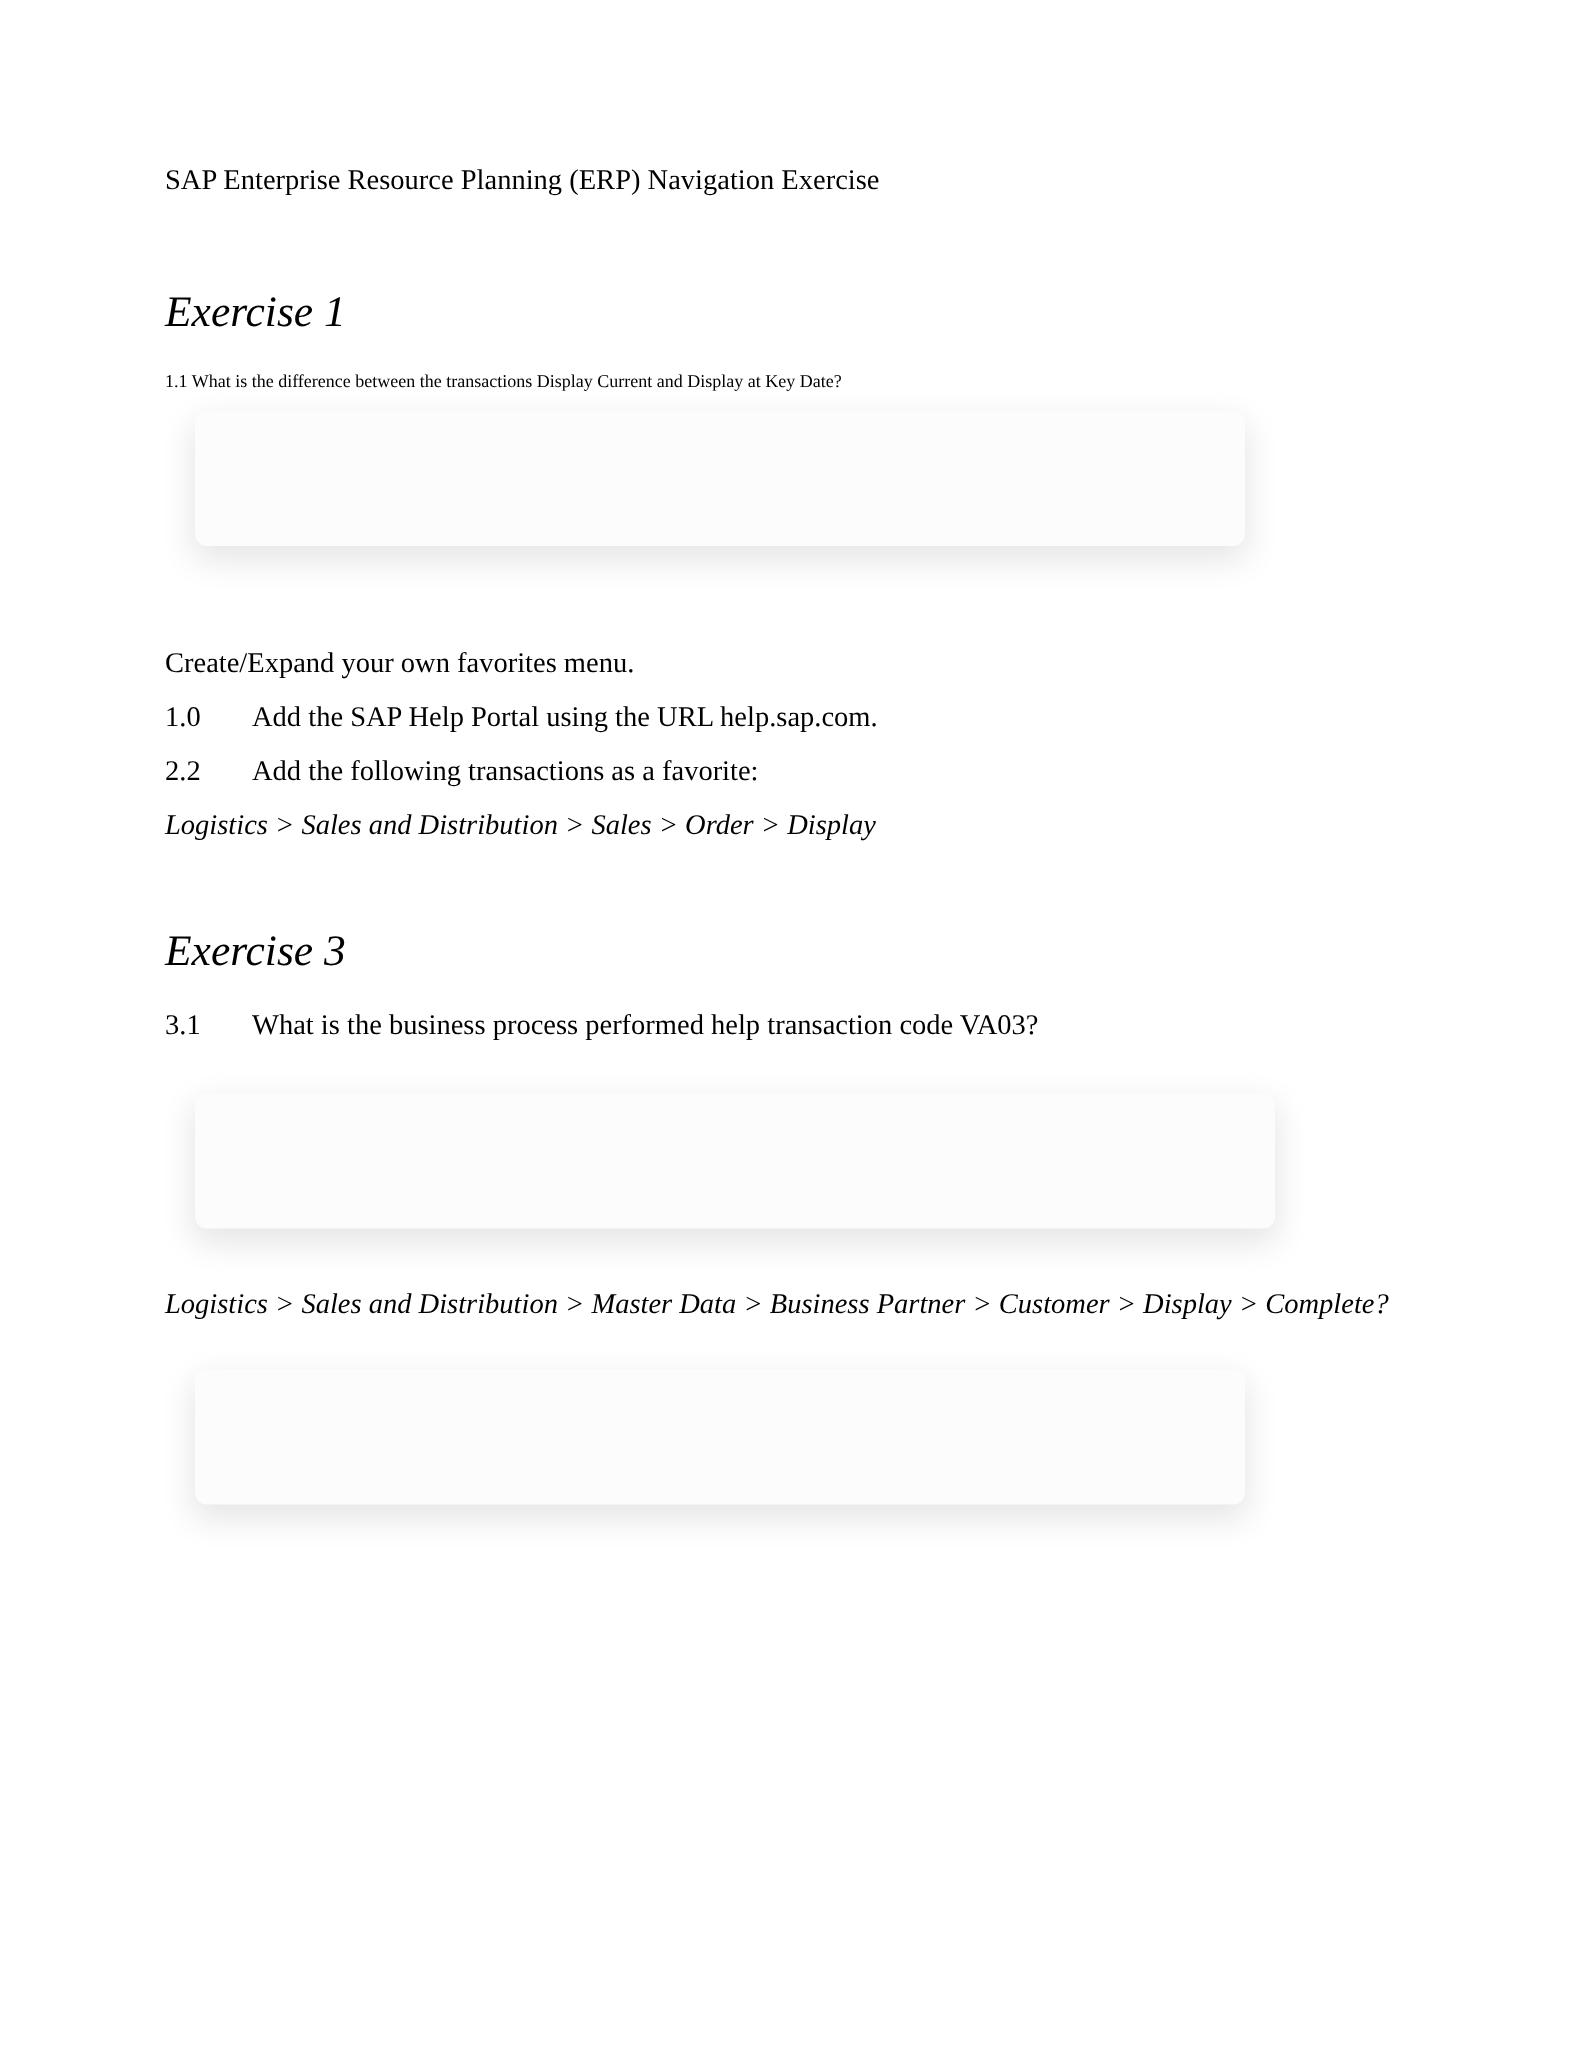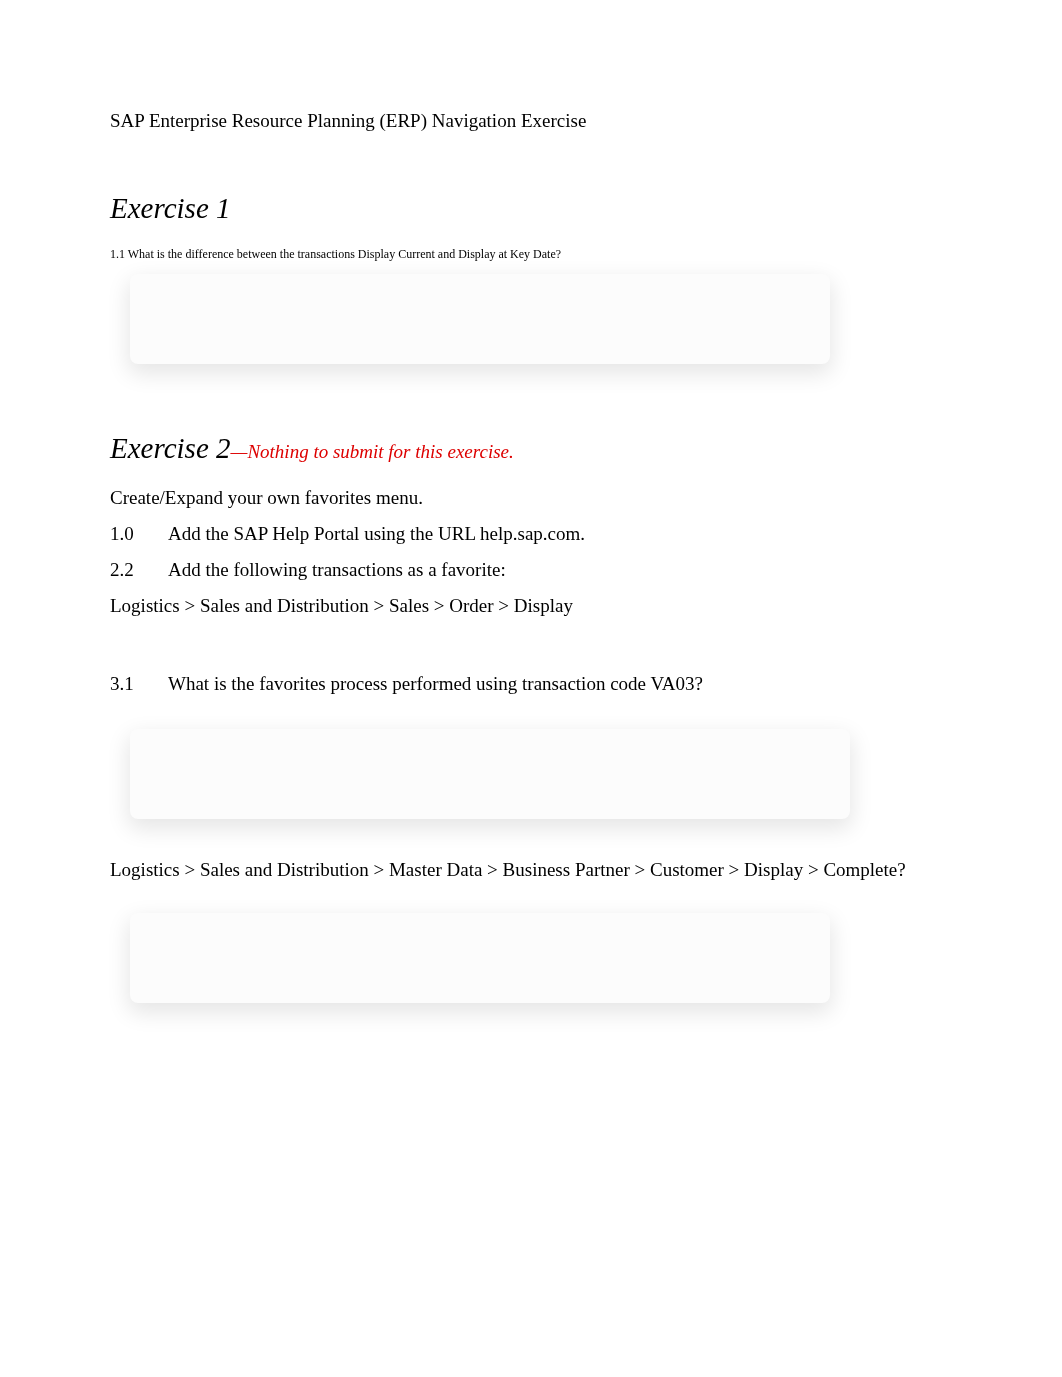--- a/index.html
+++ b/index.html
@@ -57,57 +57,56 @@
     .li-line {
       font-size: 19px;
       margin-bottom: 14px;
     }
     .num {
       display: inline-block;
       width: 58px;
     }
     .path {
       font-size: 19px;
+      font-style: italic;
     }
   </style>
 </head>
 <body>
 
 <div class="doc-title">SAP Enterprise Resource Planning (ERP) Navigation Exercise</div>
 
 <div>
   <h2 class="exercise-heading">Exercise 1</h2>
   <div class="question">
     <span>1.1</span>
     <span>What is the difference between the transactions Display Current and Display at Key Date?</span>
   </div>
   <div class="answer-box"></div>
 </div>
 
 <div class="section-gap-lg"></div>
 
 <div>
-  <h2 class="exercise-heading">
-    <span>Exercise 2</span><span class="note">—Nothing to submit for this exercise.</span>
-  </h2>
   <div class="li-line">Create/Expand your own favorites menu.</div>
   <div class="li-line">
     <span class="num">1.0</span><span>Add the SAP Help Portal using the URL help.sap.com.</span>
   </div>
   <div class="li-line">
     <span class="num">2.2</span><span>Add the following transactions as a favorite:</span>
   </div>
   <div class="path">Logistics &gt; Sales and Distribution &gt; Sales &gt; Order &gt; Display</div>
 </div>
 
 <div class="section-gap-md"></div>
 
 <div>
+  <h2 class="exercise-heading">Exercise 3</h2>
   <div class="li-line">
-    <span class="num">3.1</span><span>What is the favorites process performed using transaction code VA03?</span>
+    <span class="num">3.1</span><span>What is the business process performed help transaction code VA03?</span>
   </div>
   <div style="height:10px;"></div>
   <div class="answer-box wide"></div>
 
   <div class="section-gap-sm"></div>
 
   <div class="path"> Logistics &gt; Sales and Distribution &gt; Master Data &gt; Business Partner &gt; Customer &gt; Display &gt; Complete?</div>
 
   <div style="height:22px;"></div>
   <div class="answer-box"></div>

